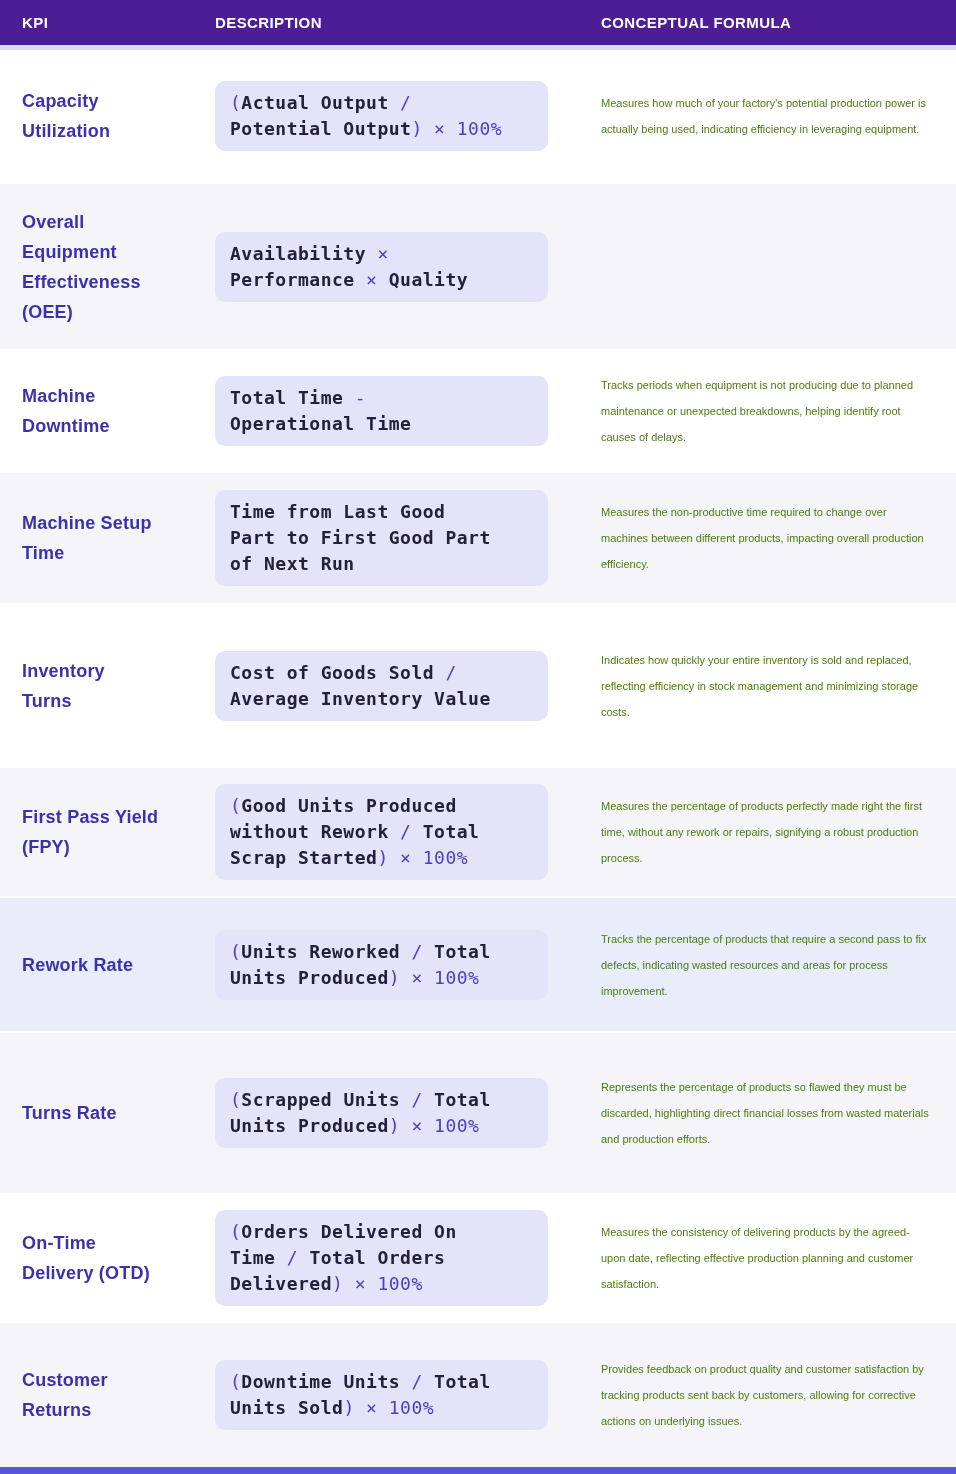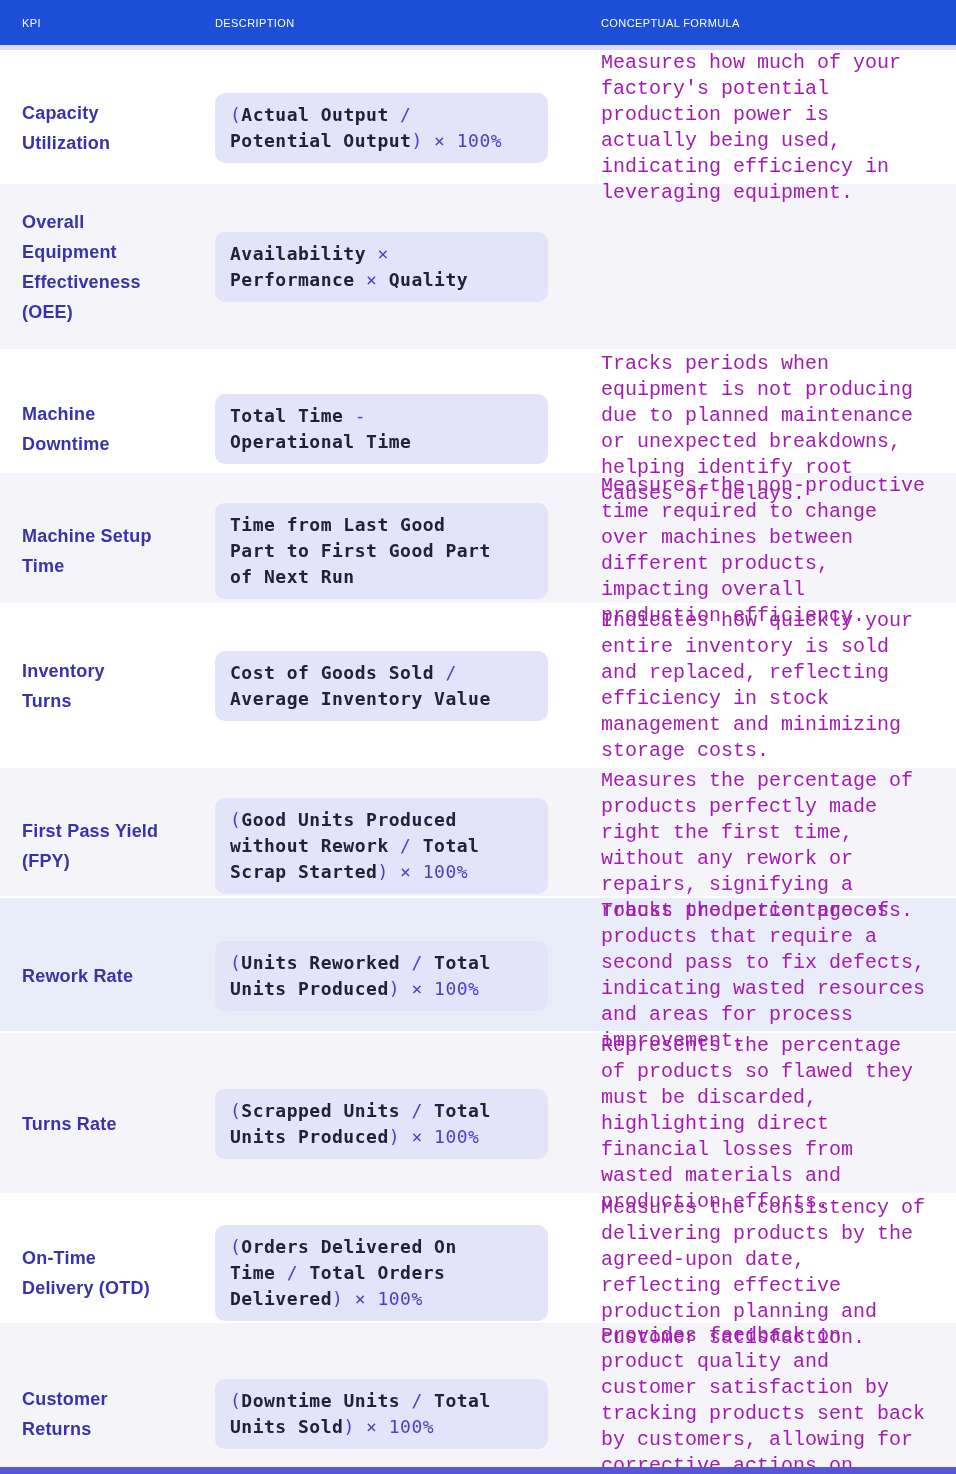--- a/index.html
+++ b/index.html
@@ -2,22 +2,22 @@
 <html><head>
 <meta charset="utf-8">
 <style>
   html,body{margin:0;padding:0;}
   .page{
     width:956px;height:1474px;background:#ffffff;overflow:hidden;
     font-family:"Liberation Sans",sans-serif;display:flex;flex-direction:column;
   }
   .header-row{
     display:grid;grid-template-columns:215px 386px 1fr;align-items:center;
-    height:45px;min-height:45px;background:#1d4ed8;color:#ffffff;
-    font-weight:400;font-size:11px;letter-spacing:0.4px;
+    height:45px;min-height:45px;background:#4c1d95;color:#ffffff;
+    font-weight:700;font-size:15px;letter-spacing:0.4px;
   }
   .header-row .hcell:first-child{padding-left:22px;}
   .header-sep{height:5px;min-height:5px;background:#dedcf4;}
   .tbody{flex:0 0 auto;}
   .row{
     display:grid;grid-template-columns:215px 386px 1fr;align-items:center;
     box-sizing:border-box;background:#ffffff;
   }
   .row + .row{border-top:2px solid #ffffff;}
   .row:nth-child(even){background:#f4f4f9;}
@@ -38,21 +38,21 @@
   }
   .fcell{display:flex;}
   .fbox{
     box-sizing:border-box;width:333px;background:#e3e3fa;border-radius:10px;
     padding:9px 15px;font-family:"DejaVu Sans Mono",monospace;
     font-size:18px;line-height:26px;letter-spacing:0.5px;white-space:nowrap;
   }
   .fbox .var{font-weight:700;color:#23203b;}
   .fbox .op{font-weight:400;color:#4a3fc5;}
   .desc{
-    width:330px;color:#a21caf;font-size:20px;line-height:26px;font-family:Liberation Mono, monospace;
+    width:330px;color:#4d7c0f;font-size:11px;line-height:26px;
   }
   .bottom-bar{height:7px;min-height:7px;background:#5955da;margin-top:auto;}
 </style>
 </head>
 <body>
 
 <div class="page">
 
   <div class="header-row">
     <div class="hcell">KPI</div>

